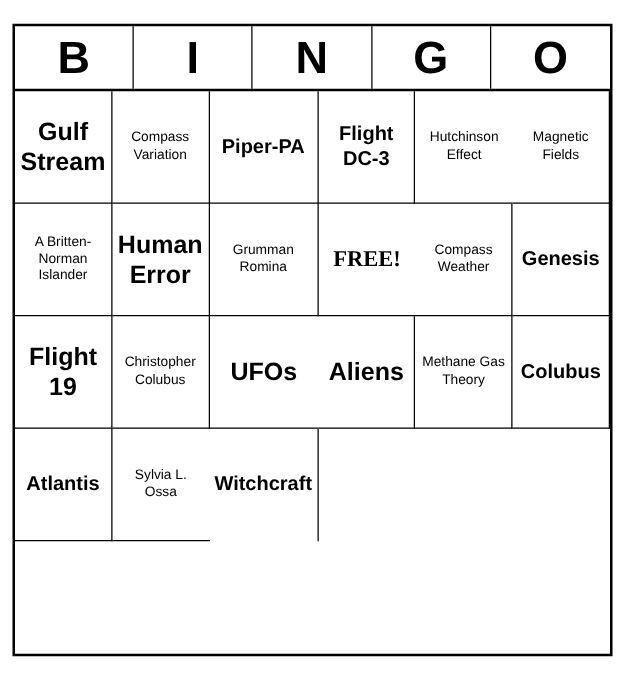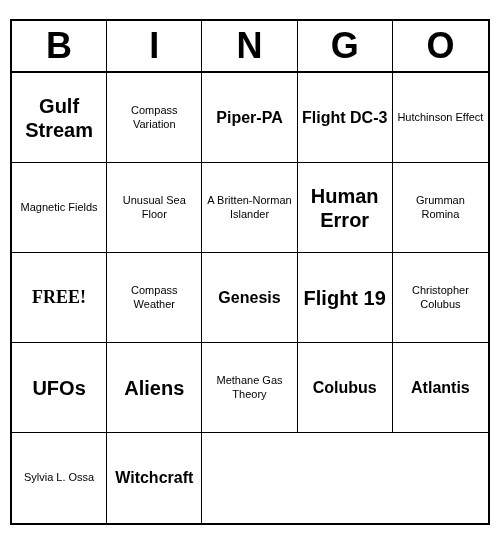--- a/index.html
+++ b/index.html
@@ -37,21 +37,21 @@
       padding: 4px 0;
       border-right: 1px solid #000;
     }
 
     .bingo-header-cell:last-child {
       border-right: none;
     }
 
     .bingo-grid {
       display: grid;
-      grid-template-columns: repeat(5, 1fr);
+      grid-template-columns: repeat(6, 1fr);
       grid-template-rows: repeat(5, 90px);
     }
 
     .bingo-cell {
       border-right: 1px solid #000;
       border-bottom: 1px solid #000;
       display: flex;
       align-items: center;
       justify-content: center;
       text-align: center;
@@ -116,23 +116,20 @@
       <div class="bingo-cell">
         <span class="cell-text medium">Flight DC-3</span>
       </div>
       <div class="bingo-cell">
         <span class="cell-text small">Hutchinson Effect</span>
       </div>
       <div class="bingo-cell">
         <span class="cell-text small">Magnetic Fields</span>
       </div>
       <div class="bingo-cell">
-        <span class="cell-text small">Unusual Sea Floor</span>
-      </div>
-      <div class="bingo-cell">
         <span class="cell-text small">A Britten-Norman Islander</span>
       </div>
       <div class="bingo-cell">
         <span class="cell-text large">Human Error</span>
       </div>
       <div class="bingo-cell">
         <span class="cell-text small">Grumman Romina</span>
       </div>
       <div class="bingo-cell">
         <span class="free-cell">FREE!</span>

